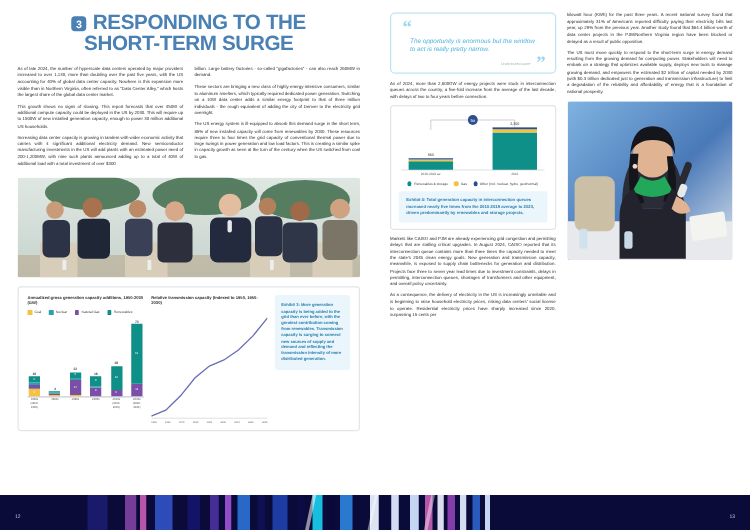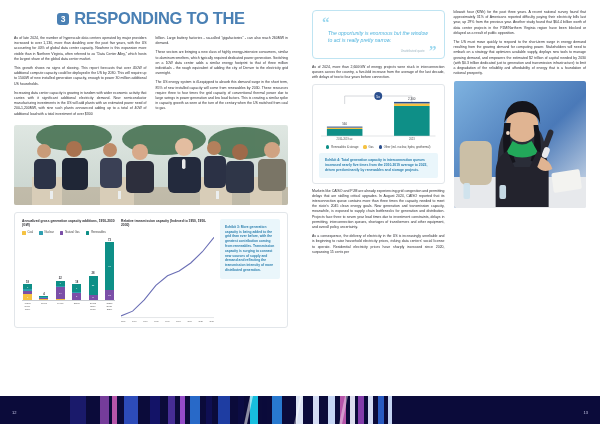--- a/index.html
+++ b/index.html
@@ -109,20 +109,21 @@
 <div class="spread">
   <div class="gutter"></div>
 
   <div class="page page-left">
 
     <div class="heading">
       <div class="heading-line">
         <div class="sec-badge">3</div>
         <div class="heading-text">RESPONDING TO THE</div>
       </div>
+      <div class="heading-text">SHORT-TERM SURGE</div>
     </div>
 
     <div class="cols">
       <div class="col">
         <p class="body">As of late 2024, the number of hyperscale data centers operated by major providers increased to over 1,130, more than doubling over the past five years, with the US accounting for 40% of global data center capacity. Nowhere is this expansion more visible than in Northern Virginia, often referred to as "Data Center Alley," which hosts the largest share of the global data center market.</p>
         <p class="body">This growth shows no signs of slowing. This report forecasts that over 450W of additional compute capacity could be deployed in the US by 2030. This will require up to 1500W of new installed generation capacity, enough to power 30 million additional US households.</p>
         <p class="body">Increasing data center capacity is growing in tandem with wider economic activity that carries with it significant additional electricity demand. New semiconductor manufacturing investments in the US will add plants with an estimated power need of 200-1,200MW, with nine such plants announced adding up to a total of 40W of additional load with a total investment of over $300</p>
       </div>
       <div class="col">
         <p class="body">billion. Large battery factories - so-called "gigafactories" - can also reach 260MW in demand.</p>

